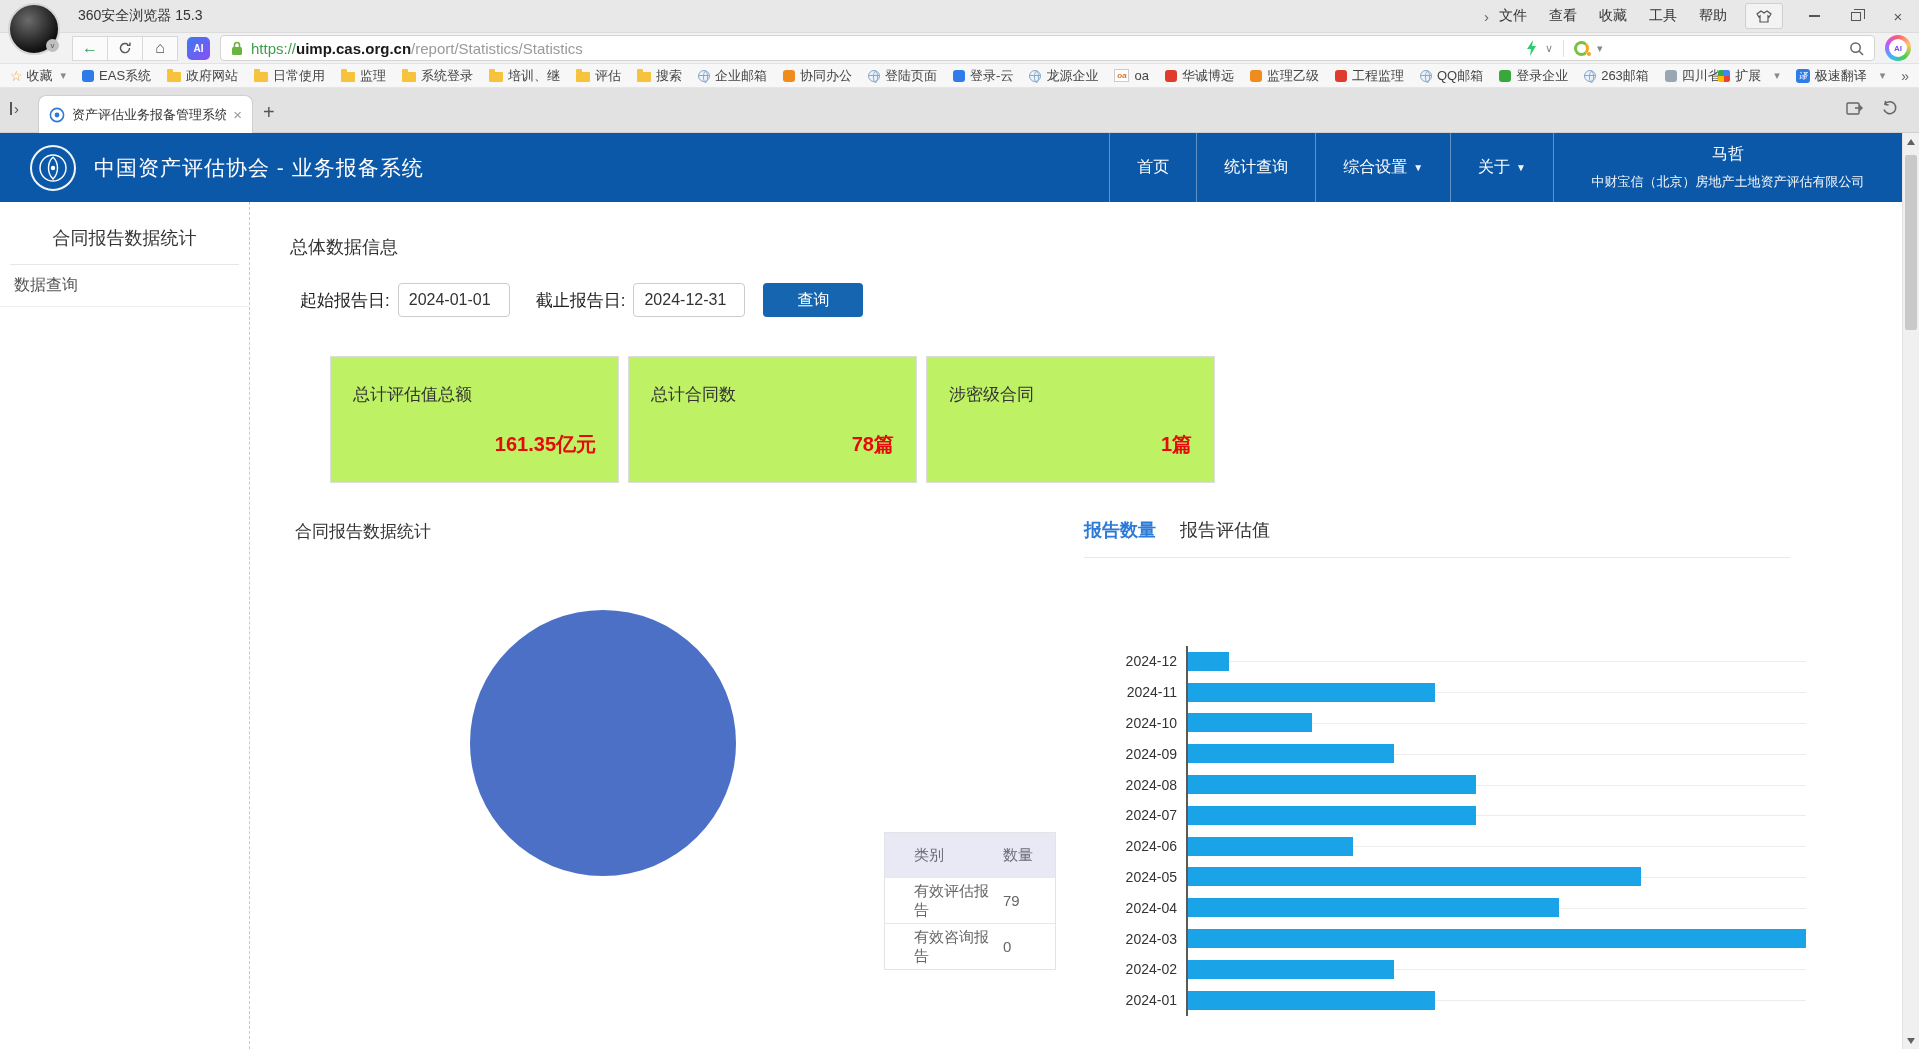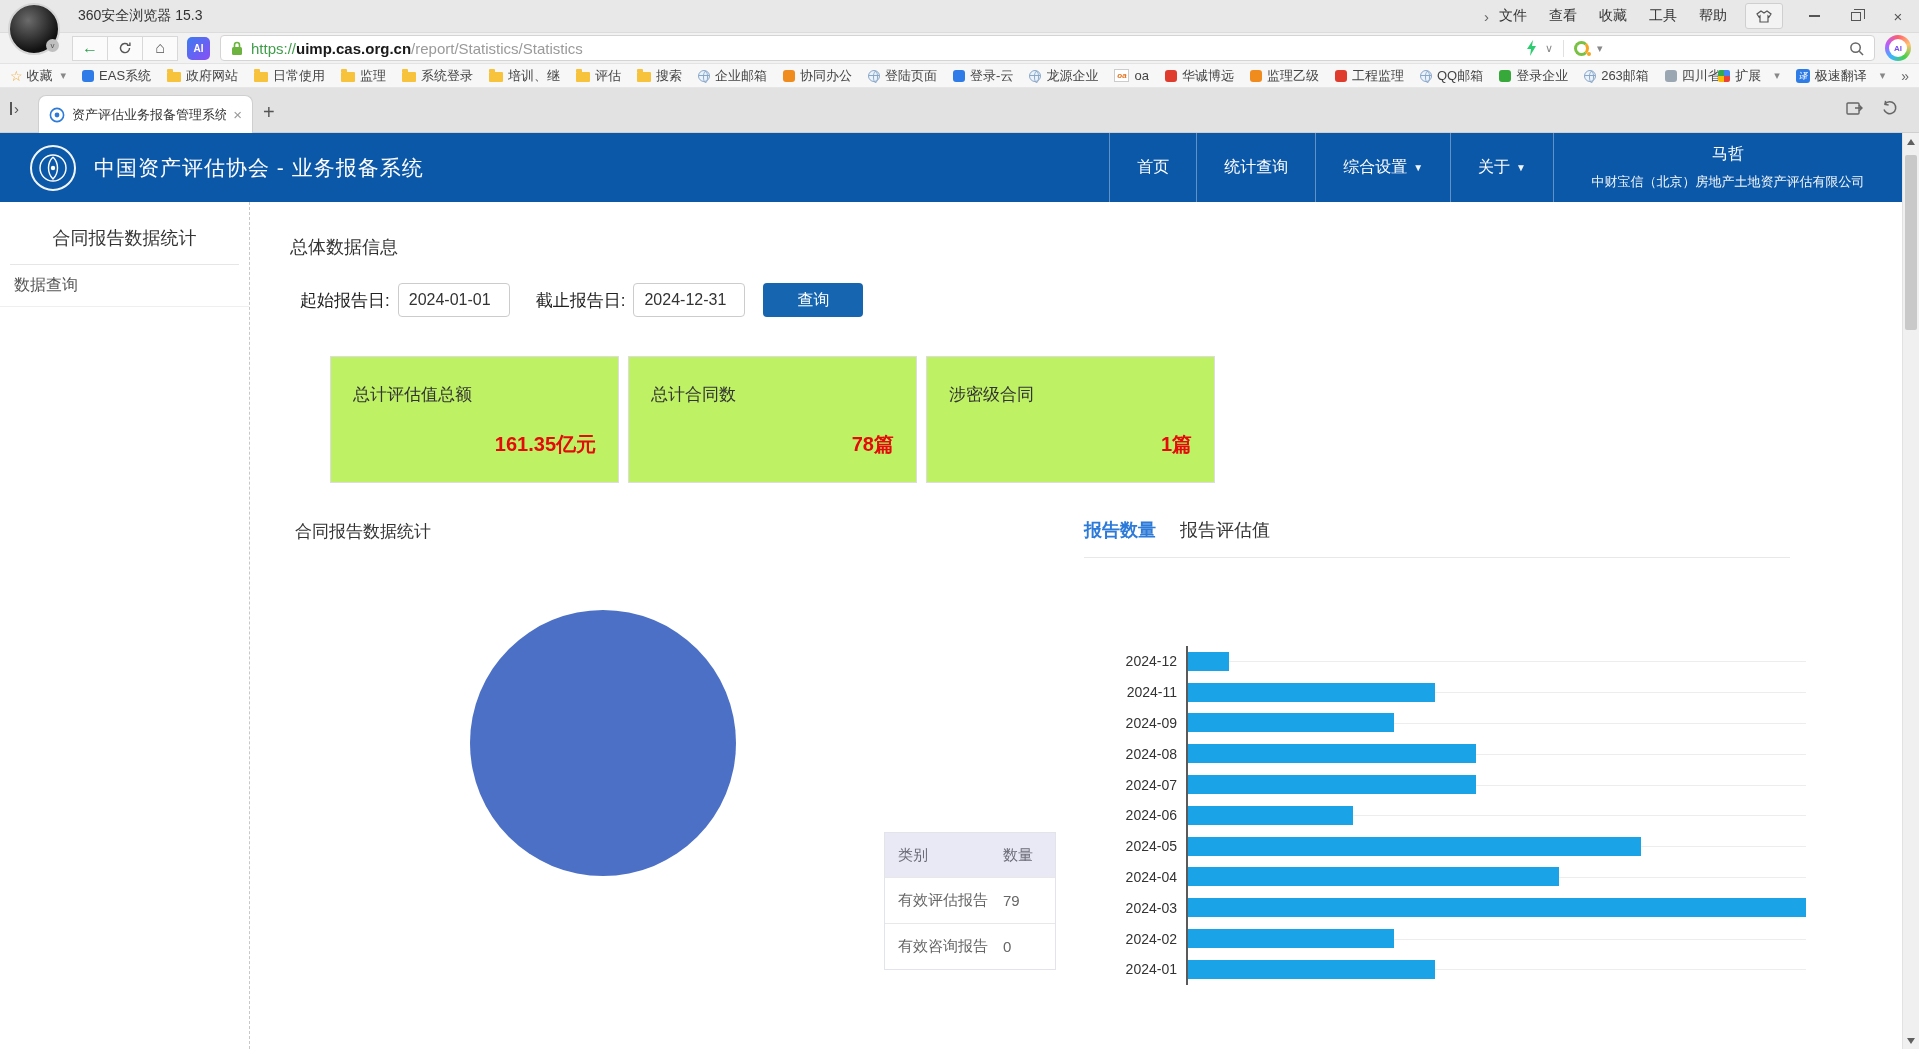--- a/index.html
+++ b/index.html
@@ -136,21 +136,21 @@
   .stat-label { position:absolute; left:22px; top:26px; font-size:17px; color:#333; }
   .stat-value { position:absolute; right:22px; bottom:24px; font-size:20px; font-weight:bold; color:#e30b0b; }
 
   .pie-title { position:absolute; left:45px; top:318px; font-size:17px; color:#333; }
   .pie { position:absolute; left:220px; top:408px; width:266px; height:266px; border-radius:50%; }
 
   .mini-table { position:absolute; left:634px; top:630px; width:172px; border:1px solid #e3e3ea;
     font-size:15px; color:#666; background:#fff; }
   .mt-head { display:flex; height:44px; align-items:center; background:#e9e9f5; color:#6b6b77; }
   .mt-row  { display:flex; height:46px; align-items:center; border-top:1px solid #e8e8e8; }
-  .mt-c1 { flex:1; padding-left:13px; }
+  .mt-c1 { flex:1; padding-left:29px; }
   .mt-c2 { width:52px; }
 
   .chart-tabs { position:absolute; left:834px; top:316px; display:flex; gap:24px; font-size:18px; color:#333; }
   .chart-tab { cursor:pointer; }
   .chart-tab.active { color:#2d7bd9; font-weight:bold; }
   .tabs-underline { position:absolute; left:834px; top:355px; width:706px; height:1px; background:#e8e8e8; }
 
   .bars { position:absolute; left:856px; top:424px; width:700px;margin-top:20px; }
   .bar-row { display:flex; align-items:center; height:30.8px; }
   .bar-label { width:80px; text-align:right; padding-right:9px; font-size:14px; color:#333; flex:none; }
@@ -473,20 +473,26 @@
               <span class="bar" style="width: 6.67%; background: rgb(27, 163, 232);"></span>
             </span>
           </div>
           <div class="bar-row">
             <span class="bar-label">2024-11</span>
             <span class="bar-plot">
               <span class="bar" style="width: 40%; background: rgb(27, 163, 232);"></span>
             </span>
           </div>
           <div class="bar-row">
+            <span class="bar-label">2024-10</span>
+            <span class="bar-plot">
+              <span class="bar" style="width: 20%; background: rgb(27, 163, 232);"></span>
+            </span>
+          </div>
+          <div class="bar-row">
             <span class="bar-label">2024-09</span>
             <span class="bar-plot">
               <span class="bar" style="width: 33.33%; background: rgb(27, 163, 232);"></span>
             </span>
           </div>
           <div class="bar-row">
             <span class="bar-label">2024-08</span>
             <span class="bar-plot">
               <span class="bar" style="width: 46.67%; background: rgb(27, 163, 232);"></span>
             </span>

